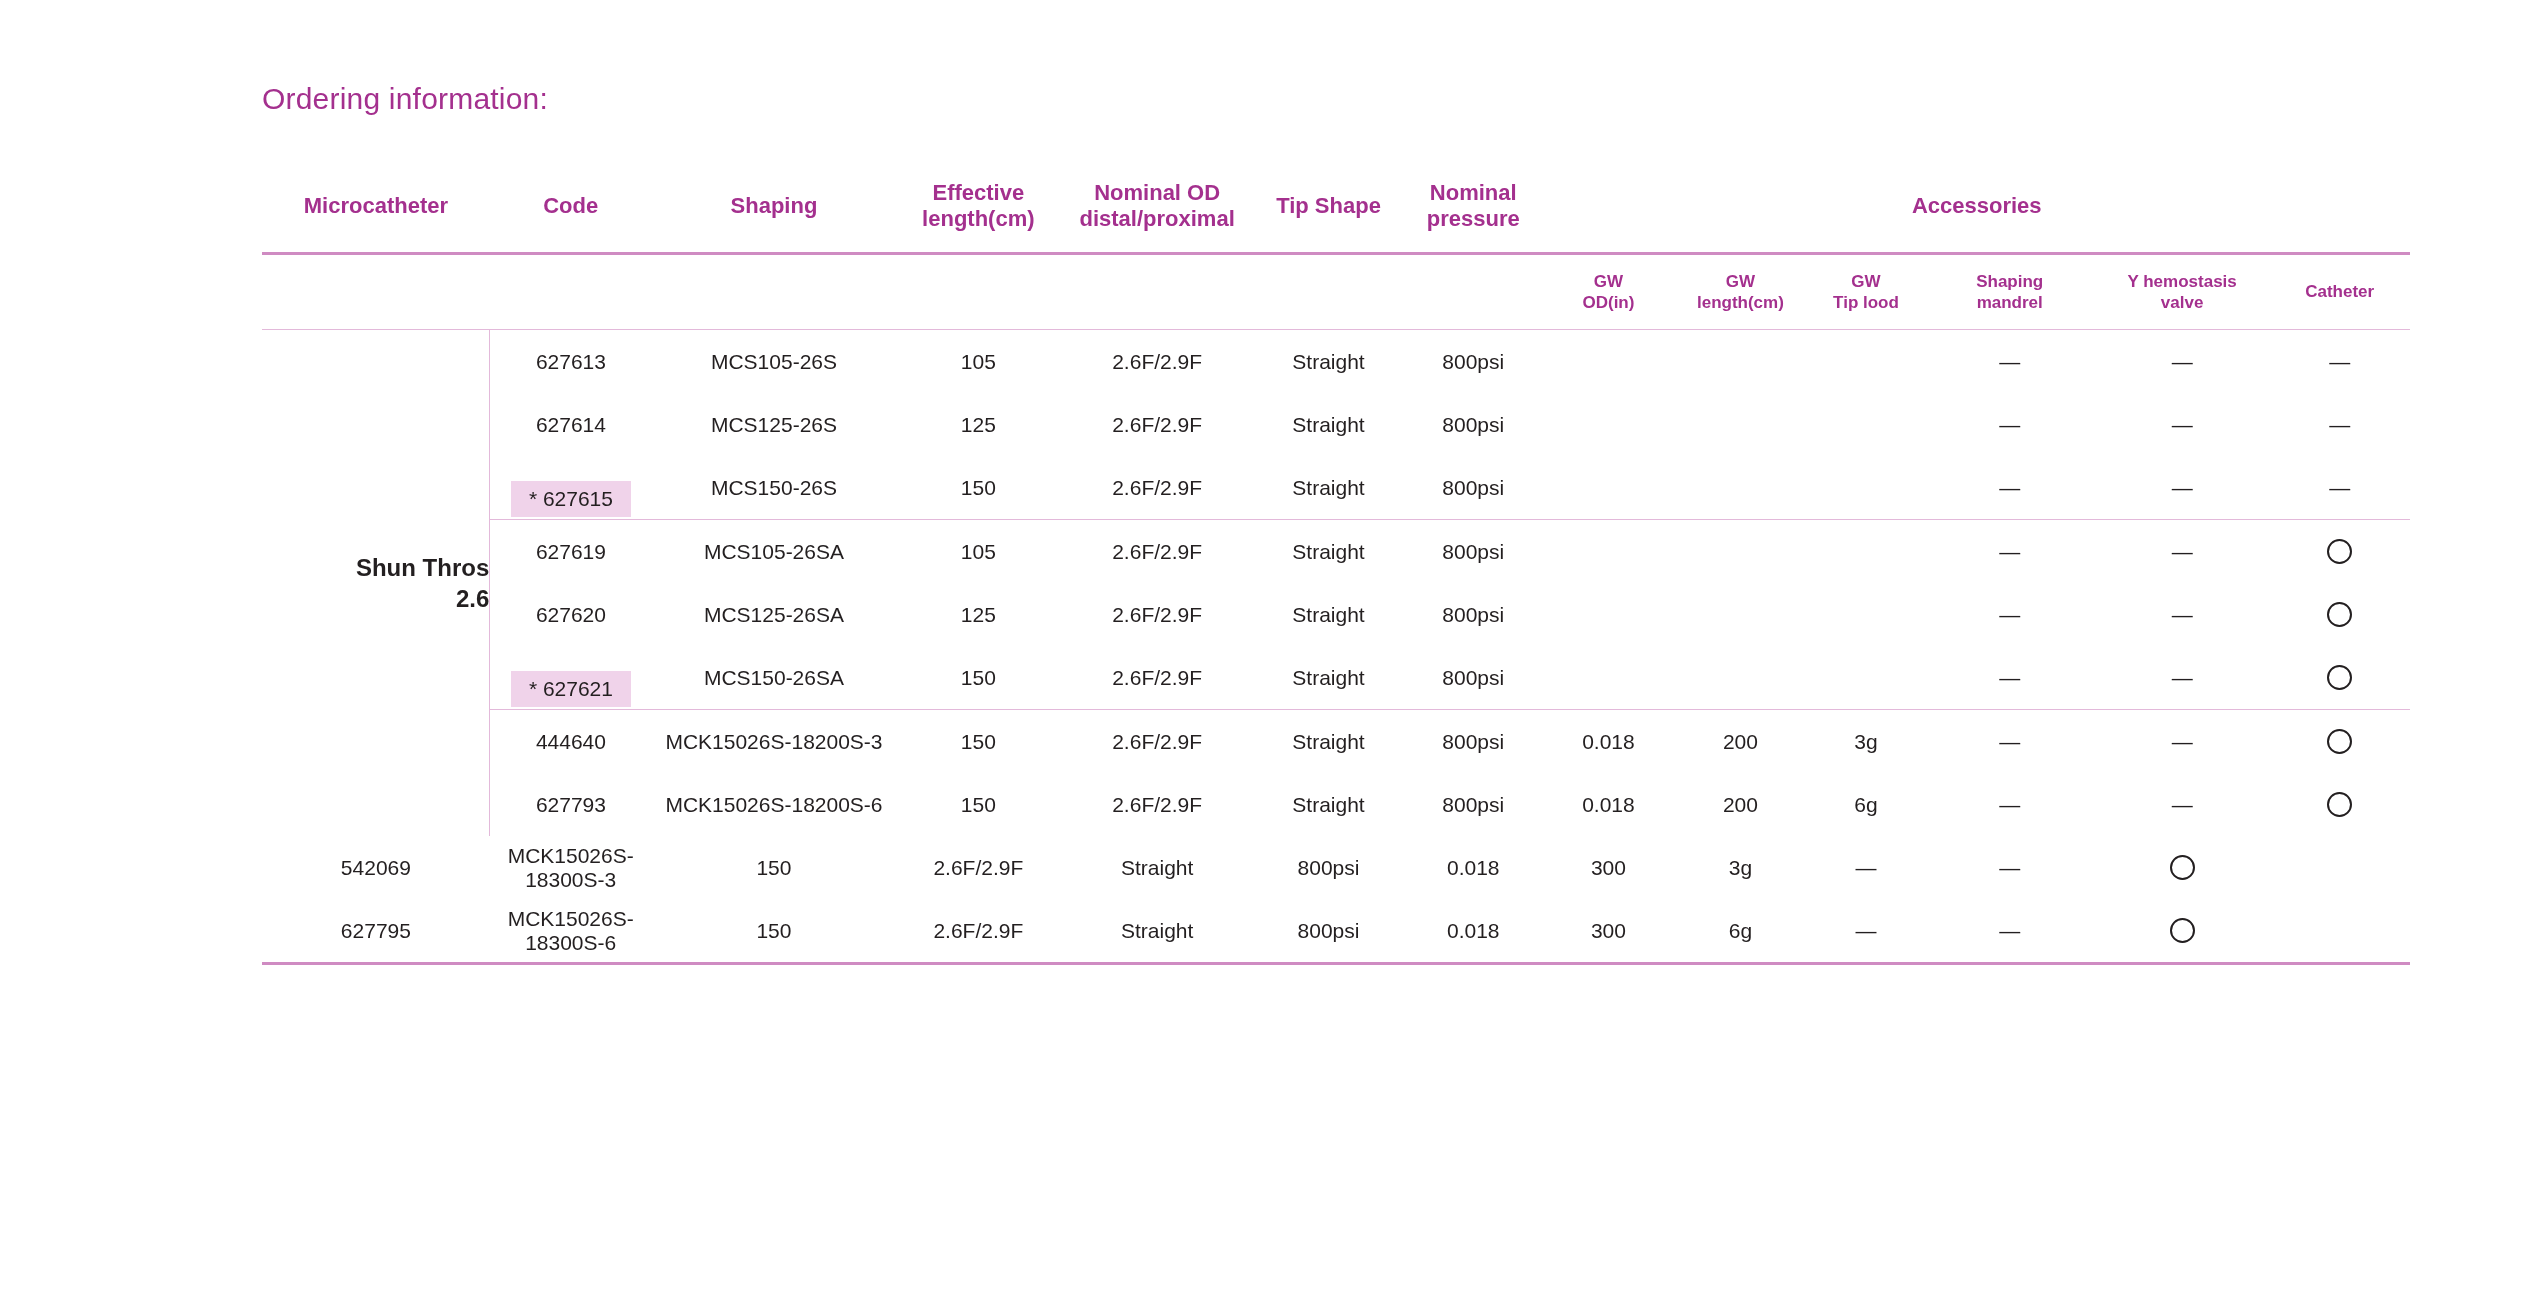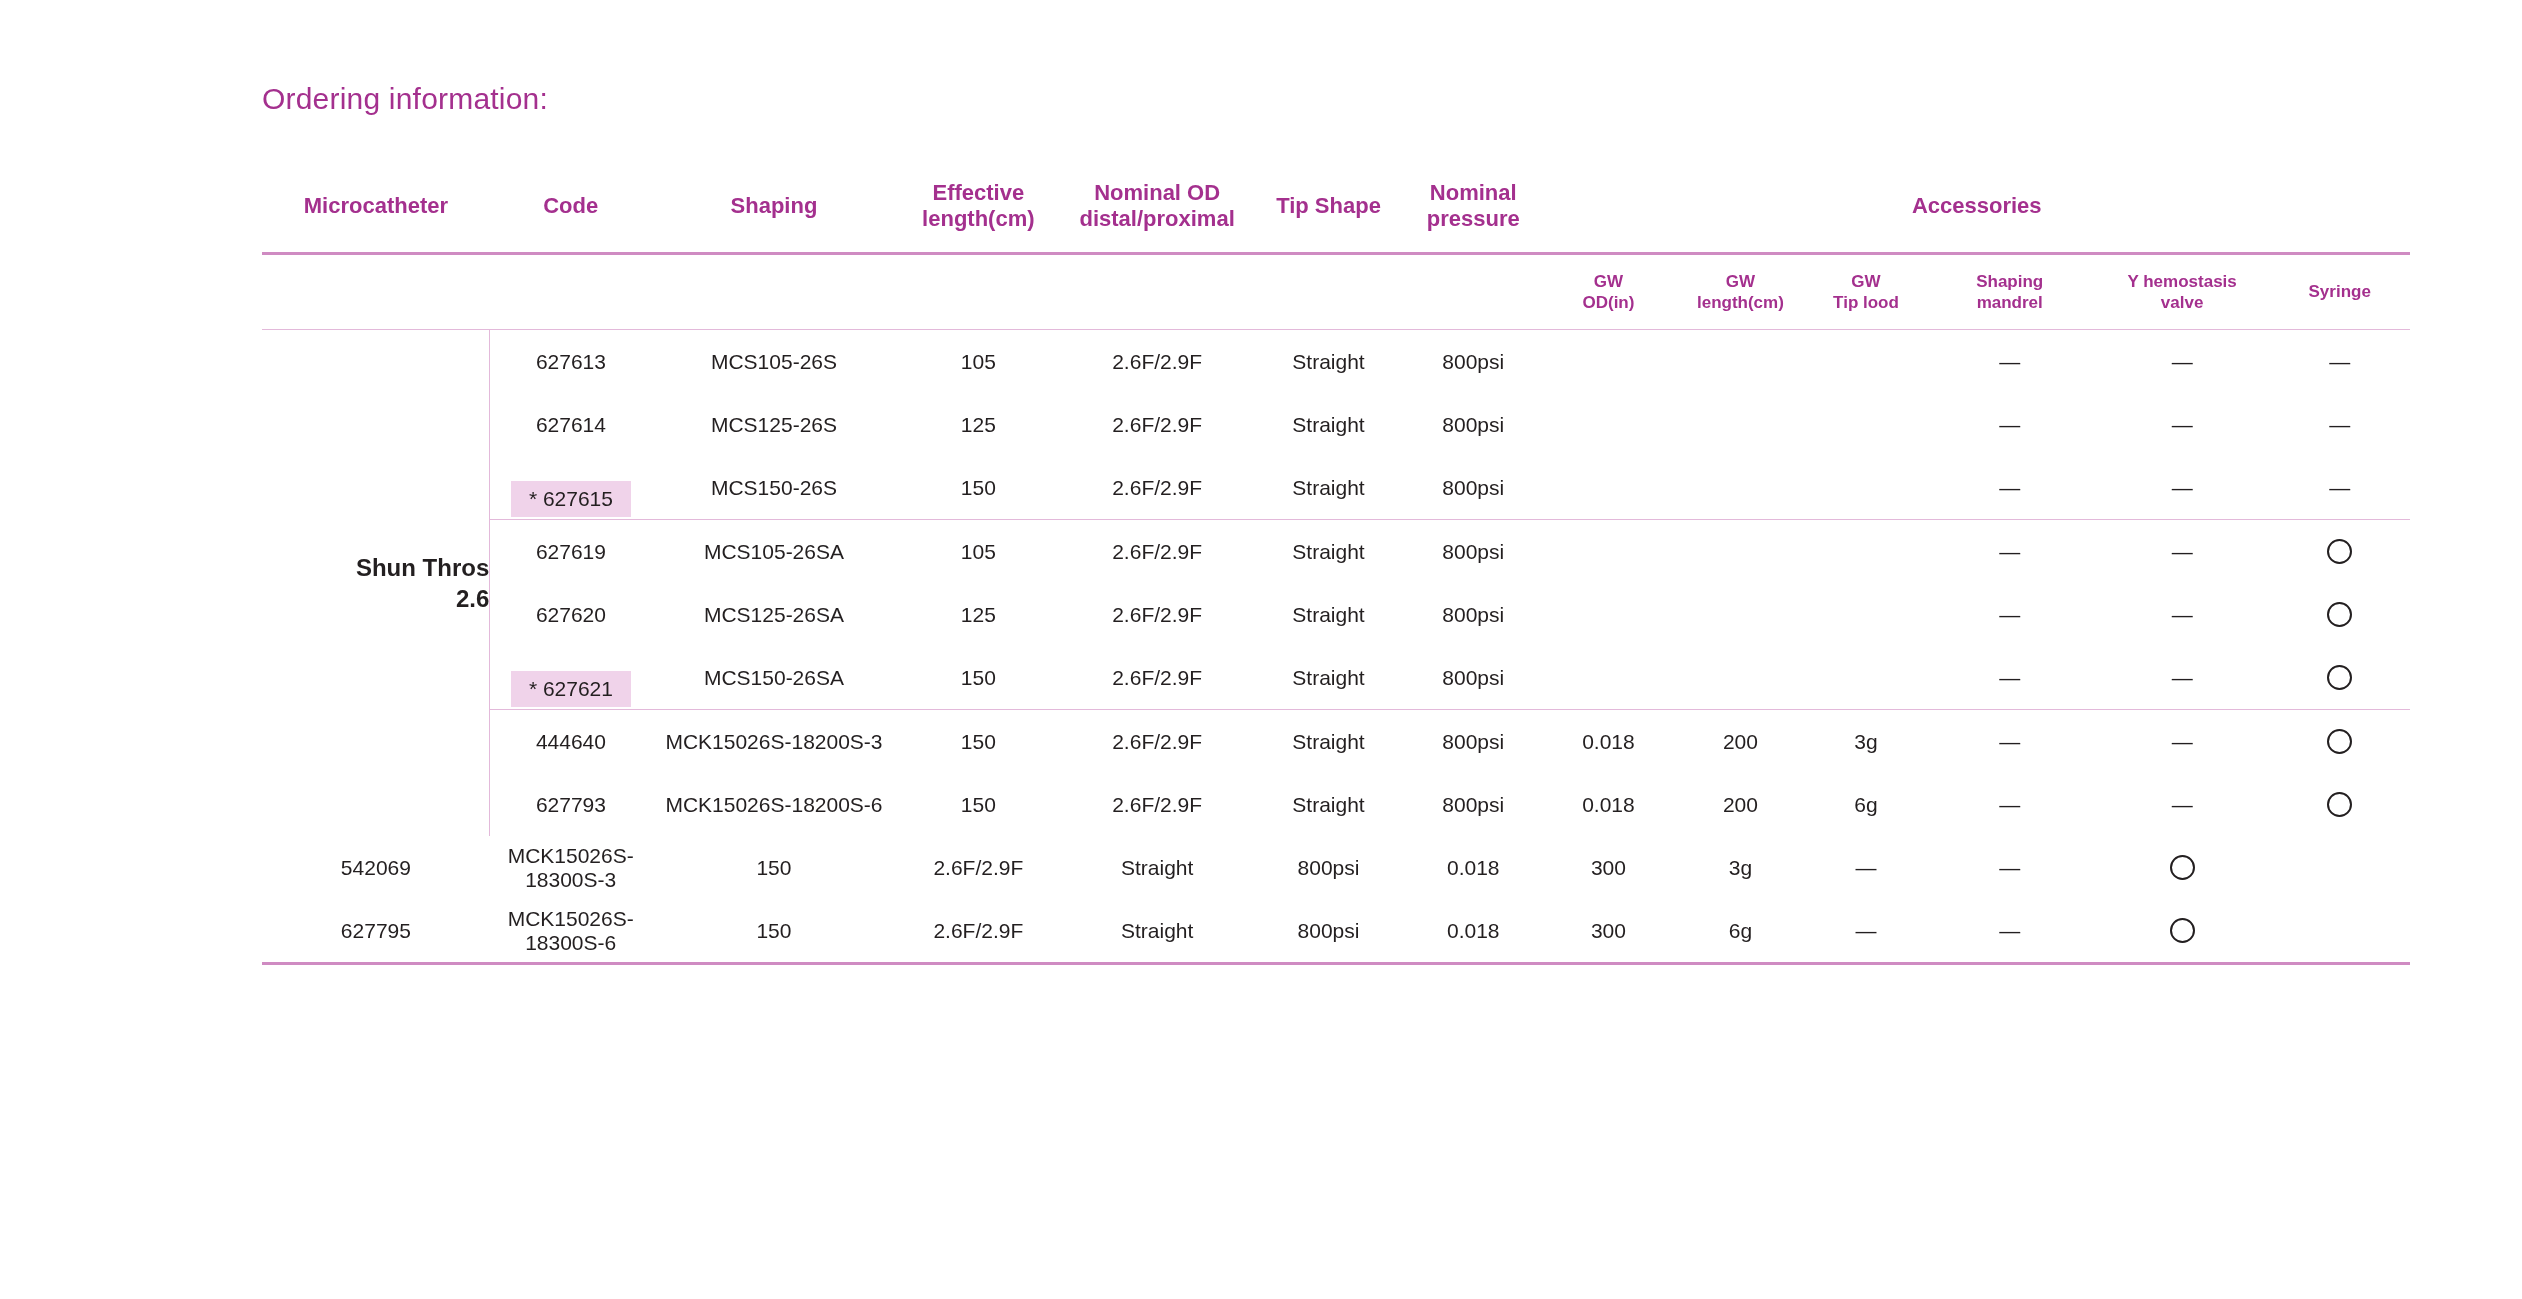--- a/index.html
+++ b/index.html
@@ -203,21 +203,21 @@
             <span>Tip lood</span>
           </th>
           <th>
             <span>Shaping</span><br>
             <span>mandrel</span>
           </th>
           <th>
             <span>Y hemostasis</span><br>
             <span>valve</span>
           </th>
-          <th>Syringe</th>
+          <th>Catheter</th>
         </tr>
 
         <tr class="rule-thin">
           <td colspan="13"></td>
         </tr>
       </thead>
 
       <tbody>
 
         <tr>

